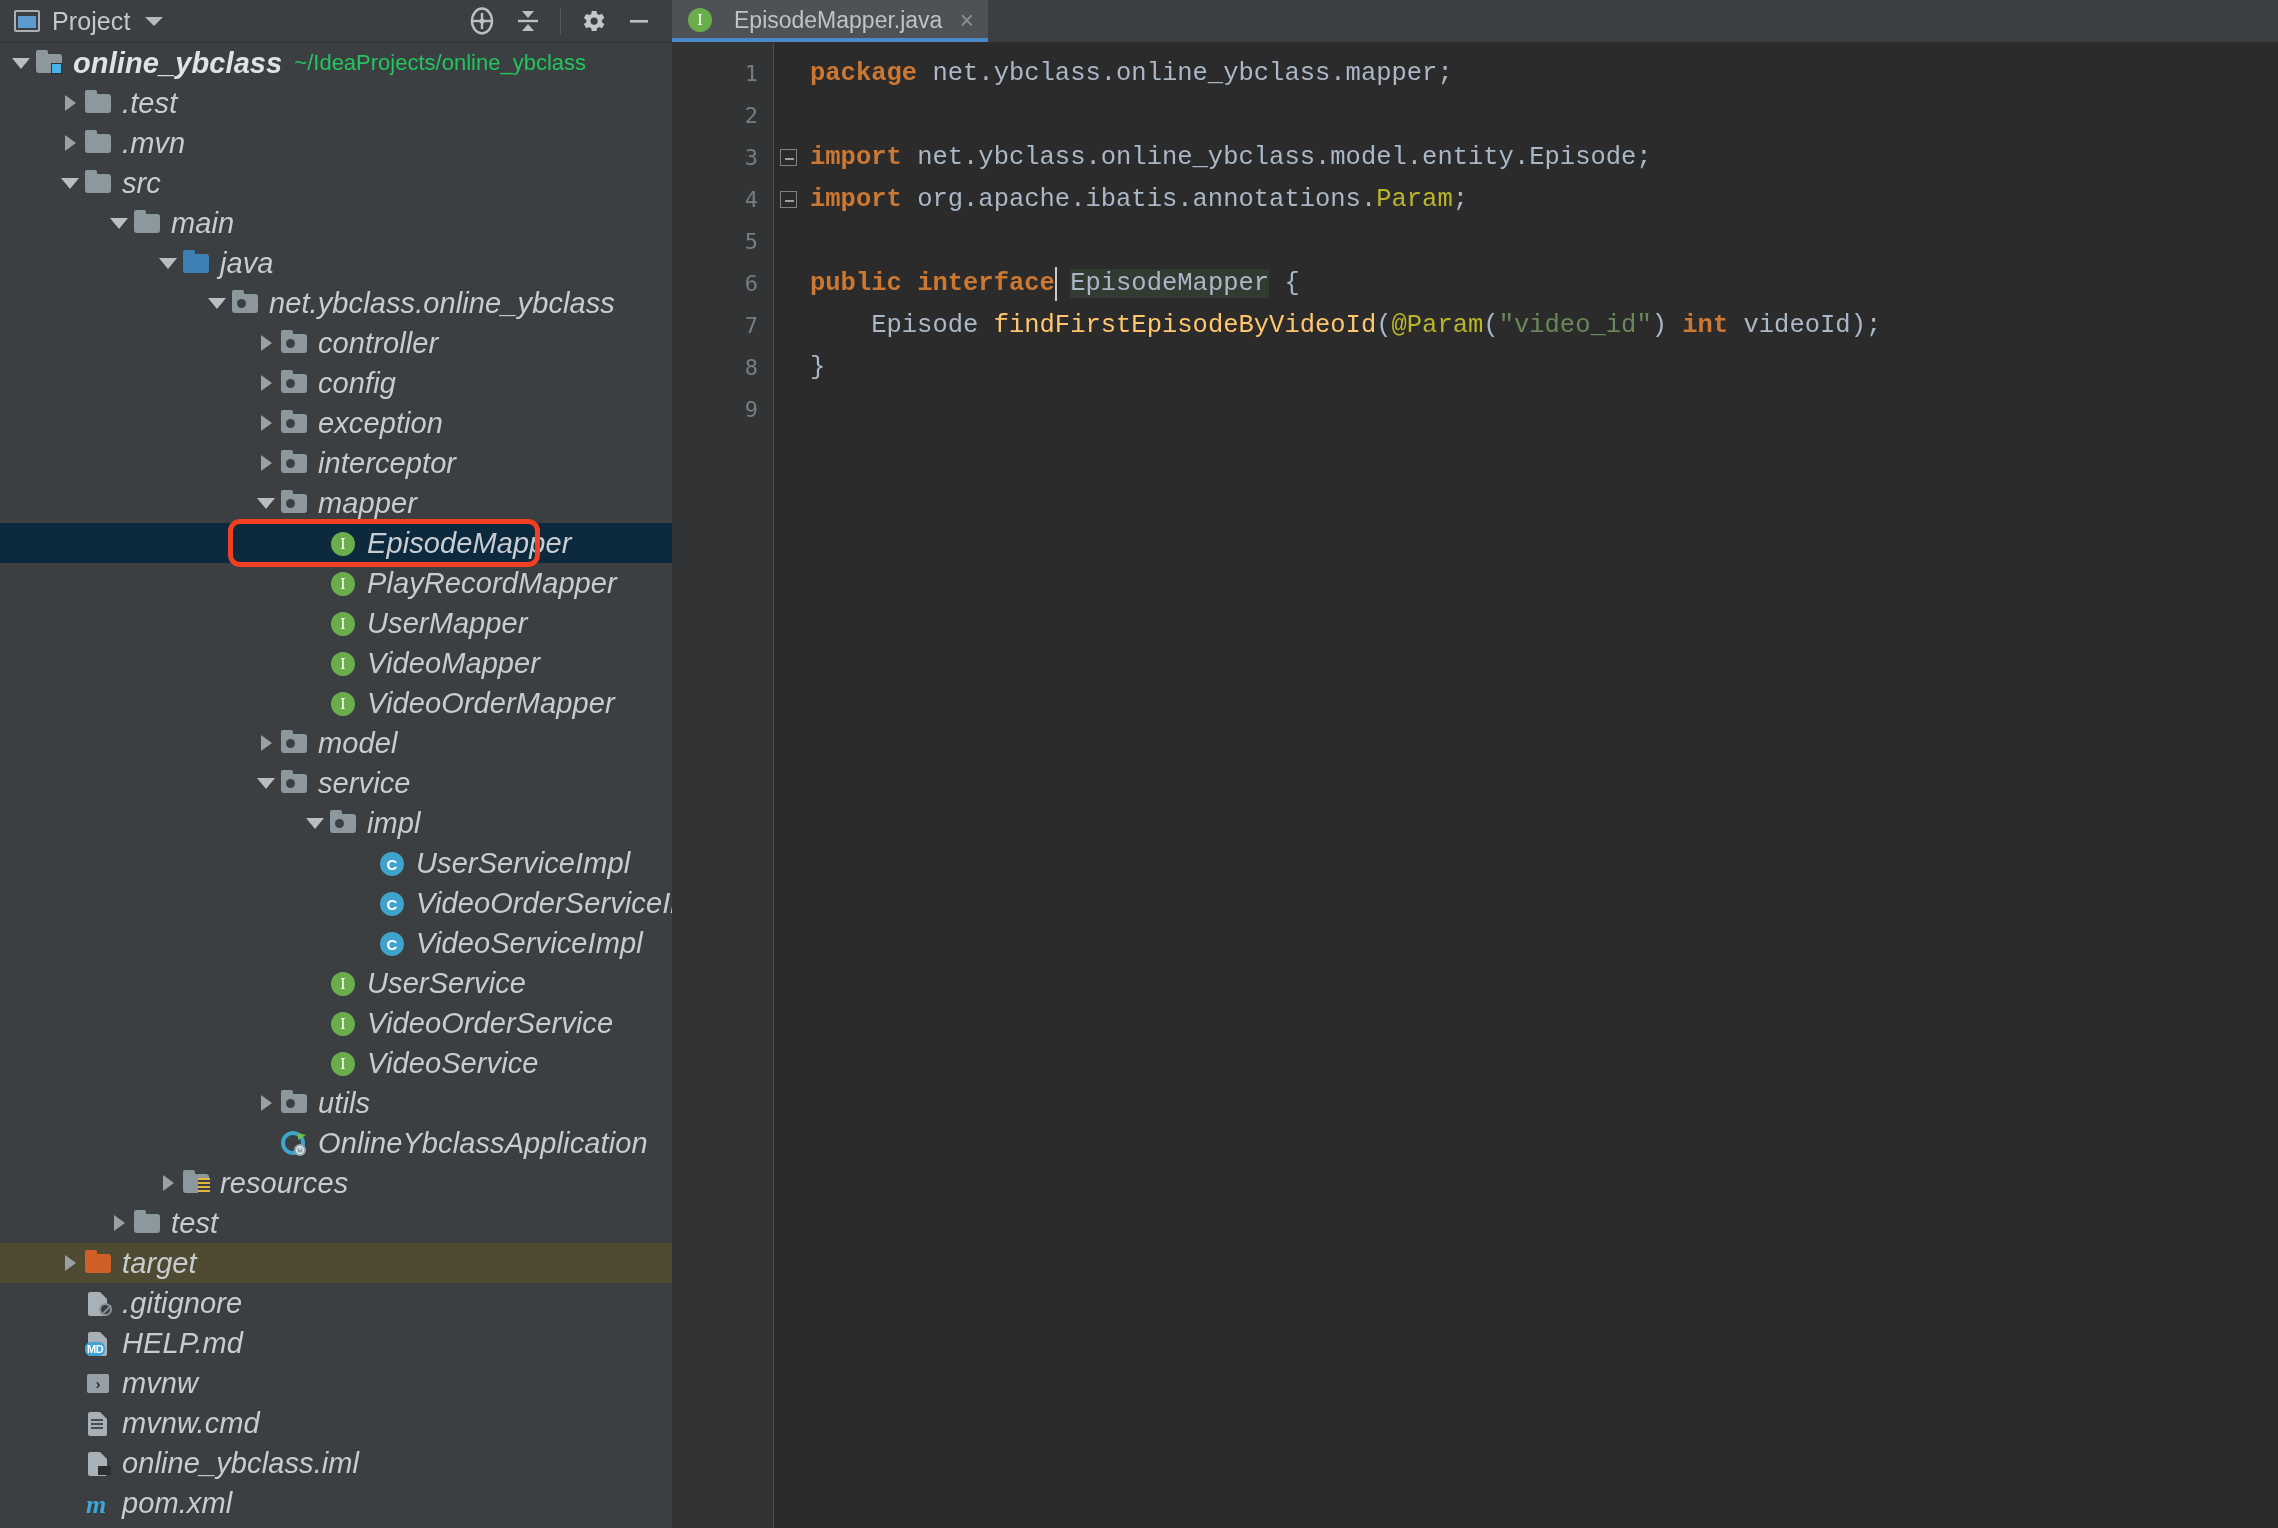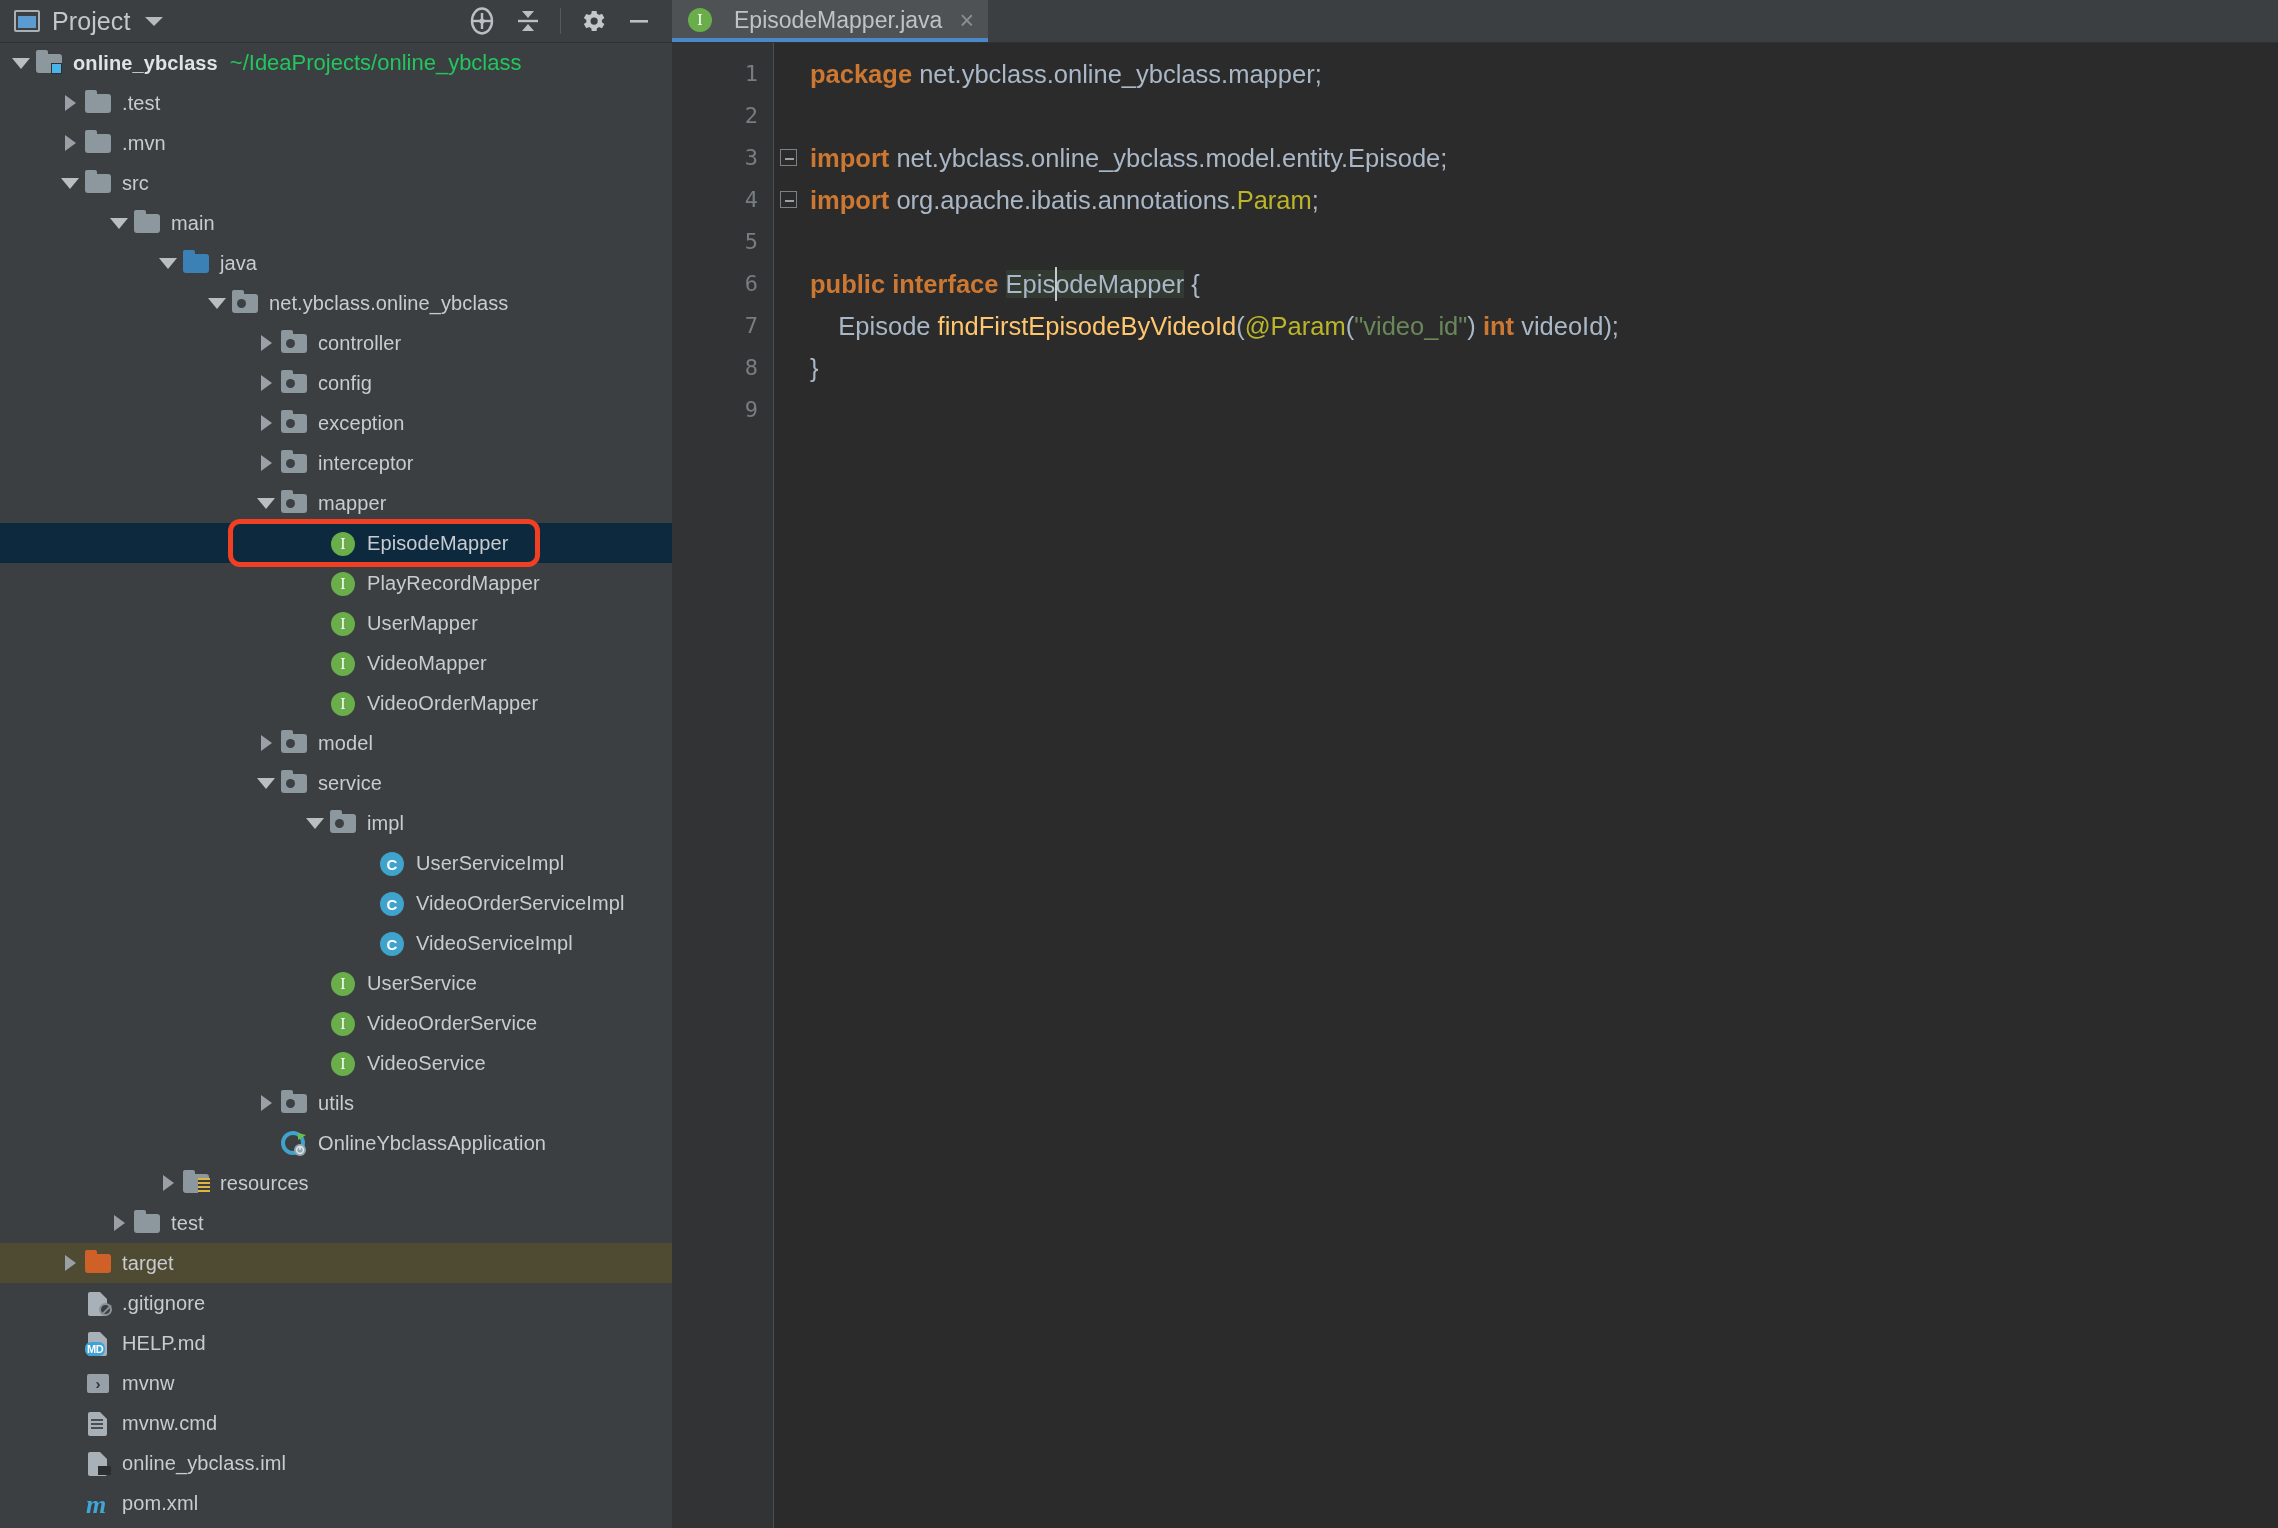--- a/index.html
+++ b/index.html
@@ -36,21 +36,21 @@
   .tab-close { color: #8a8f94; font-size: 25px; line-height: 1; margin-left: 6px; cursor: pointer; }
 
   
   .body { flex: 1; display: flex; min-height: 0; }
 
   
   .tree { width: 672px; background: #3c3f41; overflow: hidden; position: relative; flex: 0 0 672px; }
   .row { height: 40px; display: flex; align-items: center; white-space: nowrap; cursor: pointer; position: relative; }
   .row.selected { background: #0d293e; }
   .row.excluded { background: #4f4b32; }
-  .label { color: #c8ccd0; font-size: 20px; letter-spacing: .1px; }
+  .label { color: #c8ccd0; font-size: 29px; letter-spacing: .1px; font-style: italic; }
   .label.bold { font-weight: bold; color: #dfe3e6; }
   .path { color: #22c55e; font-size: 22px; margin-left: 12px; }
   .arrow { width: 26px; height: 26px; position: relative; flex: 0 0 26px; }
   .arrow.right::before { content:""; position:absolute; left:8px; top:5px; border-left: 11px solid #9aa0a5; border-top: 8px solid transparent; border-bottom: 8px solid transparent; }
   .arrow.down::before { content:""; position:absolute; left:4px; top:8px; border-top: 11px solid #b9bec2; border-left: 9px solid transparent; border-right: 9px solid transparent; }
   .arrow.none::before { content: none; }
   .ico { width: 30px; height: 26px; margin-right: 9px; position: relative; flex: 0 0 30px; }
 
   
   .f-base { position: absolute; left: 2px; top: 4px; width: 26px; height: 19px; border-radius: 2px 3px 3px 3px; }
@@ -87,21 +87,21 @@
   .spring-icon { position:absolute; left:2px; top:1px; width:26px; height:26px; }
 
   .red-box { position: absolute; border: 5px solid #f03f22; border-radius: 12px; pointer-events: none; }
 
   
   .editor { flex: 1; display: flex; background: #2b2b2b; min-width: 0; position: relative; }
   .gutter { width: 102px; background: #313335; flex: 0 0 102px; padding-top: 10px; position: relative; }
   .gline { height: 42px; line-height: 42px; text-align: right; padding-right: 16px; color: #787d80; font-size: 22px;
            font-family: "DejaVu Sans Mono", monospace; }
   .code { flex: 1; padding-top: 10px; position: relative; background: #2b2b2b; overflow: hidden; }
-  .cline { height: 42px; line-height: 42px; font-family: Liberation Sans, sans-serif; font-size: 25.5px;
+  .cline { height: 42px; line-height: 42px; font-family: Liberation Mono, monospace; font-size: 25.5px;
            white-space: pre; color: #a9b7c6; padding-left: 36px; position: relative; }
   .kw { color: #cc7832; font-weight: bold; }
   .ident { color: #a9b7c6; }
   .method { color: #ffc66d; }
   .annot { color: #bbb529; }
   .str { color: #6a8759; }
   .caret-hl { background: #323a32; }
   .fold { position: absolute; left: 6px; top: 12px; width: 17px; height: 17px; border: 1px solid #7d8184; color: #9aa0a4;
           font-size: 15px; line-height: 15px; text-align: center; }
   .fold-minus { position: absolute; left: 4px; top: 8px; width: 9px; height: 1.5px; background: #9aa0a4; }

